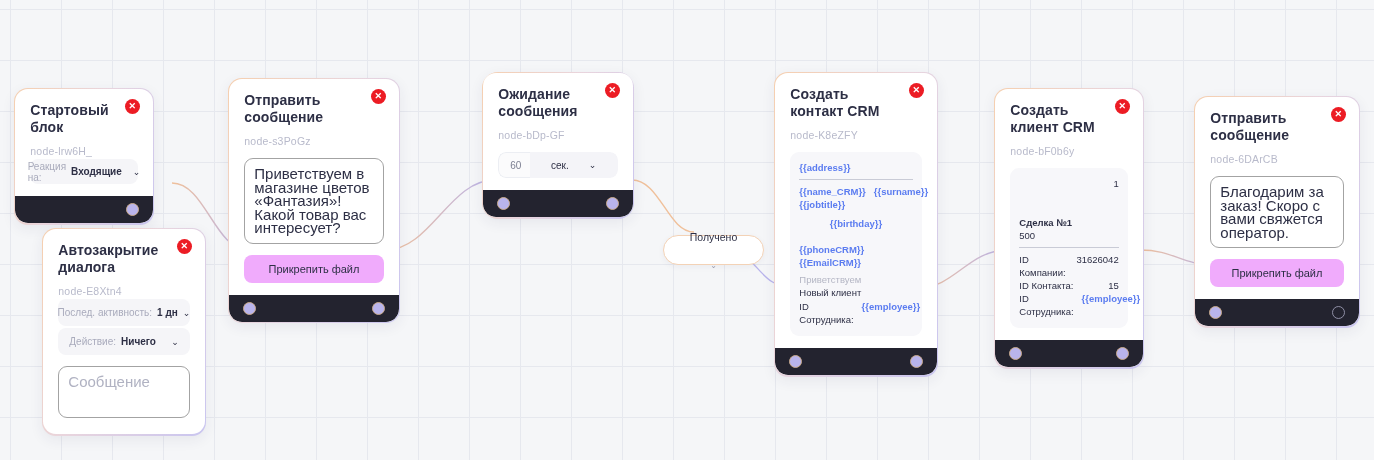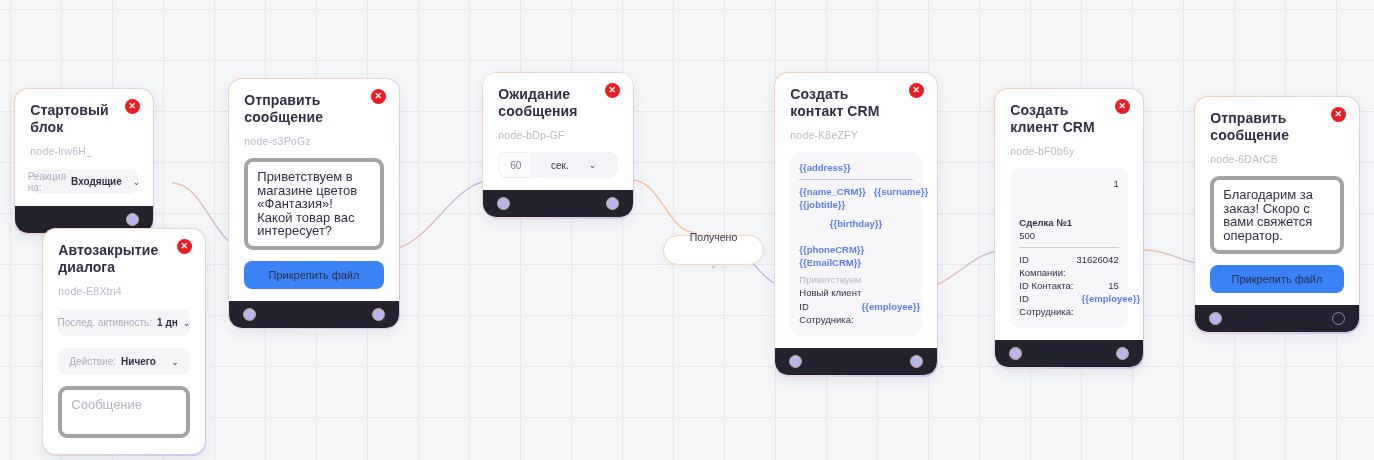--- a/index.html
+++ b/index.html
@@ -78,51 +78,51 @@
     background: #b9b4ec;
     border: 1.5px solid #c8a98a;
     cursor: pointer;
   }
   .port.left  { left: 14px; }
   .port.right { right: 14px; }
   .port.empty { background: transparent; border: 1.5px solid #8f8fa6; }
 
   
   .select-pill {
-    margin-top: 12px;
+    margin-top: 2px;
     height: 25px;
     border-radius: 8px;
     background: #f5f5f8;
     display: flex; align-items: center; justify-content: center;
     gap: 5px;
     font-size: 10px;
     cursor: pointer;
     padding: 0 10px;
   }
   .select-pill .lbl { color: #a9abbc; }
   .select-pill .val { color: #2d2f45; font-weight: bold; }
   .chev { color: #2d2f45; font-size: 9px; margin-left: auto; }
   .select-pill.centered .chev { margin-left: 6px; }
 
   .msg-box {
     margin-top: 11px;
-    border: 4px solid #a3a3a3;
+    border: 1px solid #a3a3a3;
     border-radius: 9px;
     padding: 8px 9px;
-    font-size: 13px;
+    font-size: 15px;
     line-height: 13.5px;
     color: #2d2f45;
     cursor: text;
   }
   .msg-box.placeholder { color: #b0b2c2; min-height: 52px; }
   .attach-btn {
     margin-top: 11px;
     height: 28px;
     border-radius: 8px;
-    background: #3b82f6;
+    background: #f0abfc;
     display: flex; align-items: center; justify-content: center;
     font-size: 11px; color: #2d2f45;
     cursor: pointer;
   }
 
   .wait-row {
     margin-top: 11px;
     display: flex;
     height: 26px;
     border-radius: 8px;

